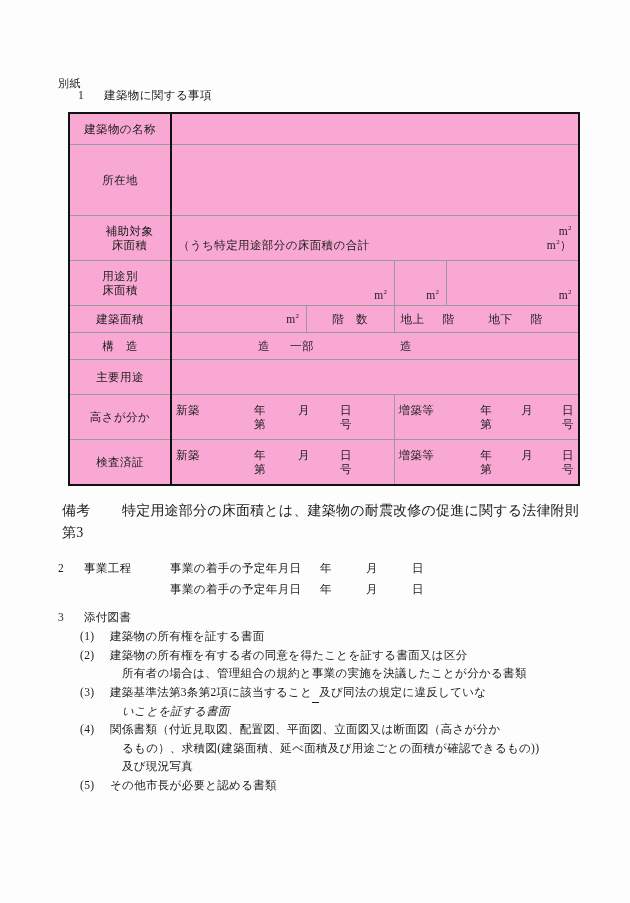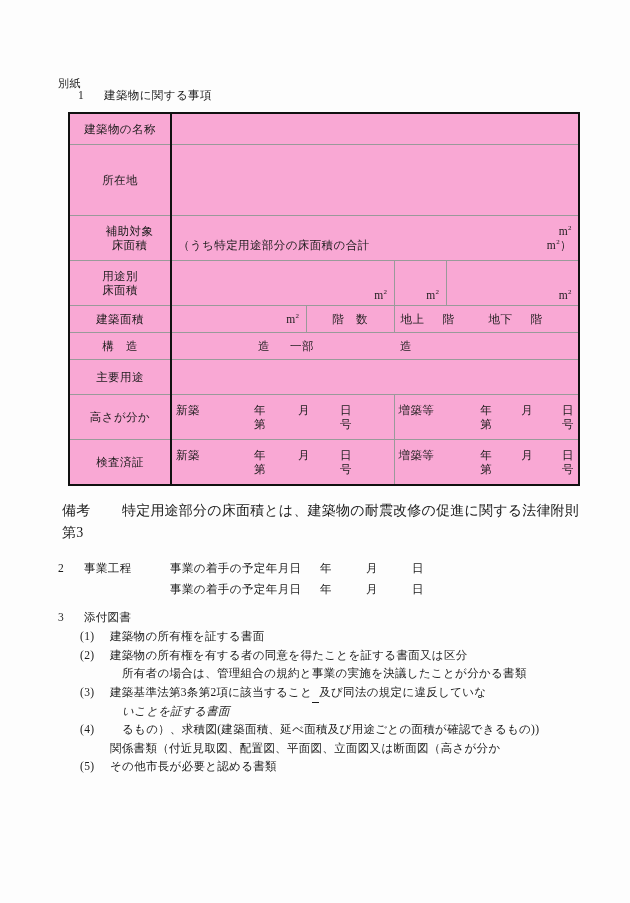--- a/index.html
+++ b/index.html
@@ -338,22 +338,23 @@
         <span>建築物の所有権を有する者の同意を得たことを証する書面又は区分</span>
         <span style="display:block; padding-left:12px;">所有者の場合は、管理組合の規約と事業の実施を決議したことが分かる書類</span>
       </li>
       <li>
         <span class="mk">(3)</span>
         <span>建築基準法第3条第2項に該当すること</span><span class="strike-comma"></span><span>及び同法の規定に違反していな</span>
         <span style="display:block; padding-left:12px;font-style:italic;">いことを証する書面</span>
       </li>
       <li>
         <span class="mk">(4)</span>
+        <span>関係書類（付近見取図、配置図、平面図、立面図又は断面図（高さが分か</span>
         <span style="display:block; padding-left:12px;">るもの）、求積図(建築面積、延べ面積及び用途ごとの面積が確認できるもの))</span>
-        <span>関係書類（付近見取図、配置図、平面図、立面図又は断面図（高さが分か</span>
+        <span style="display:block; padding-left:12px;">及び現況写真</span>
       </li>
       <li>
         <span class="mk">(5)</span>
         <span>その他市長が必要と認める書類</span>
       </li>
     </ol>
   </div>
 
 </div>
 

